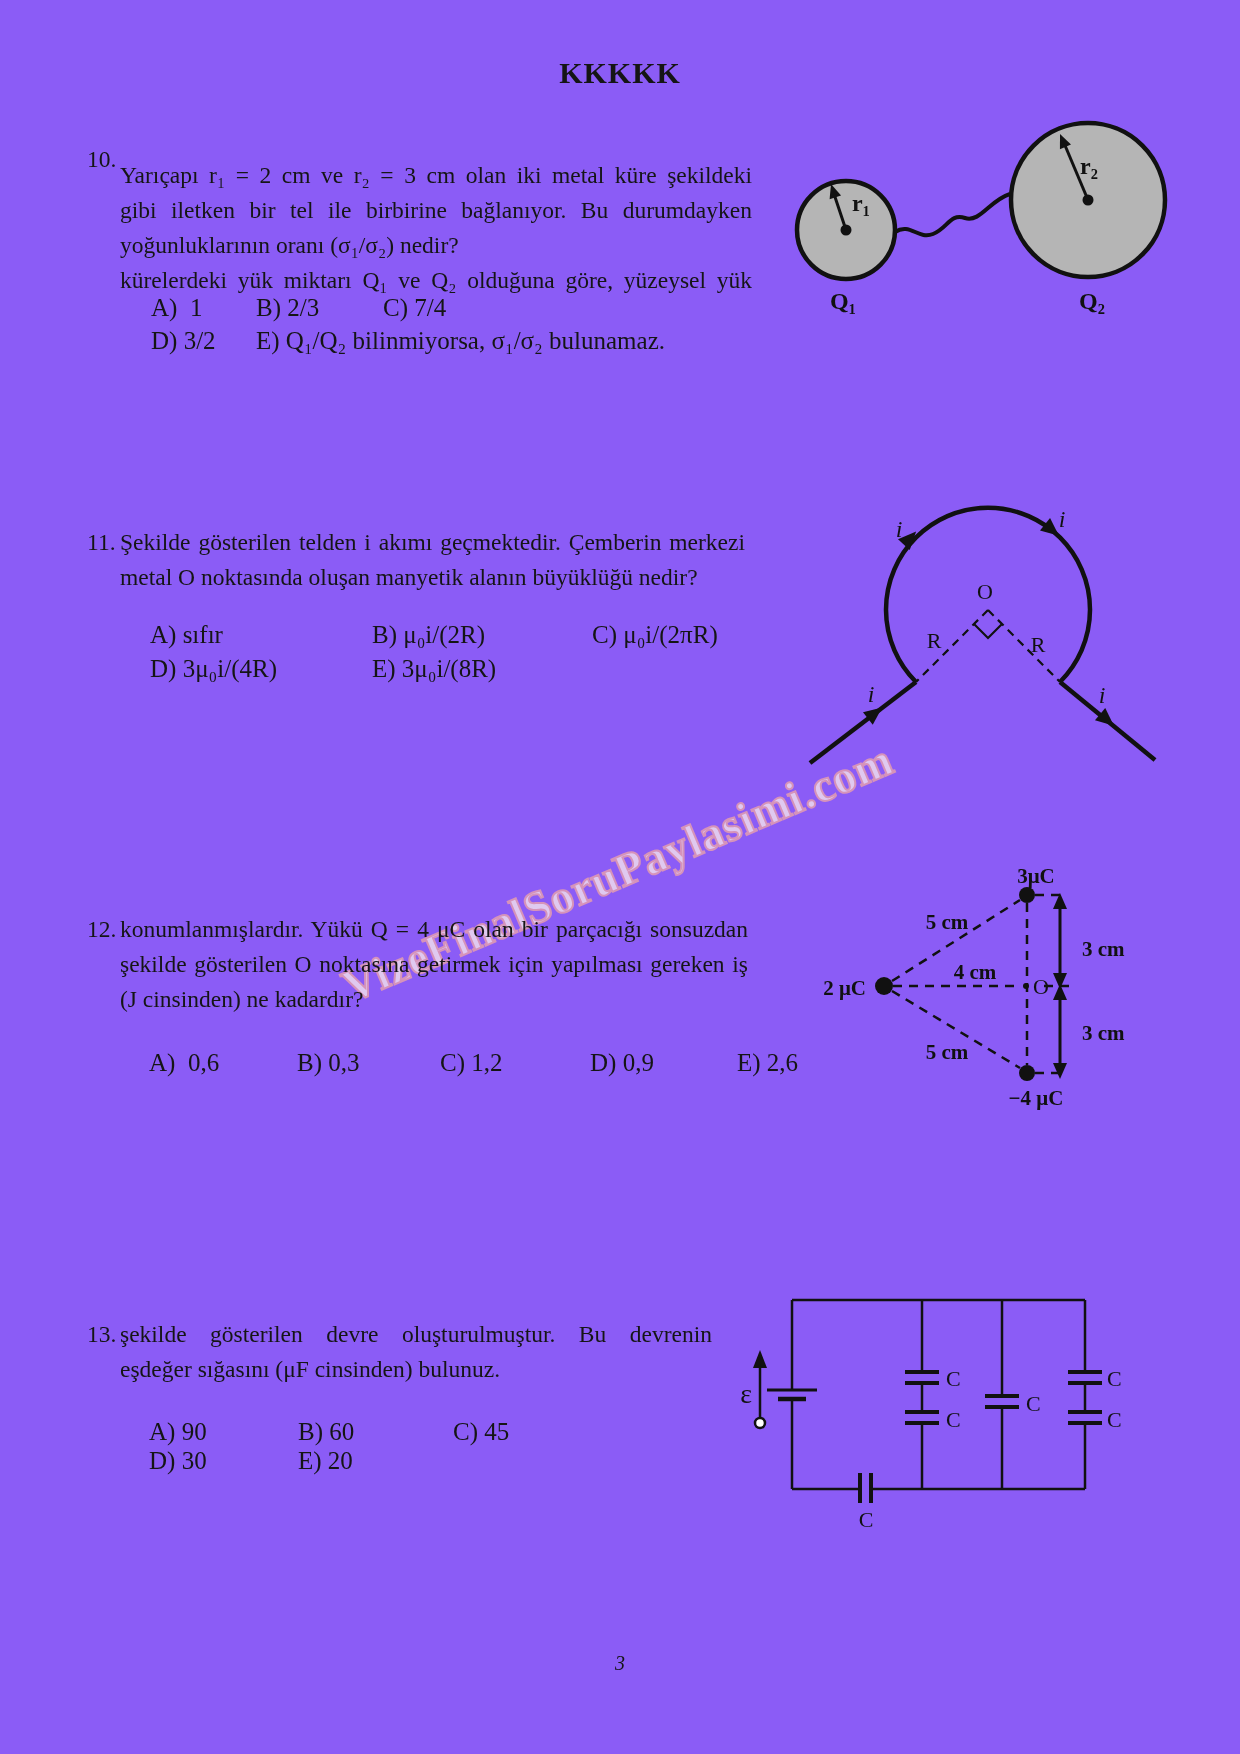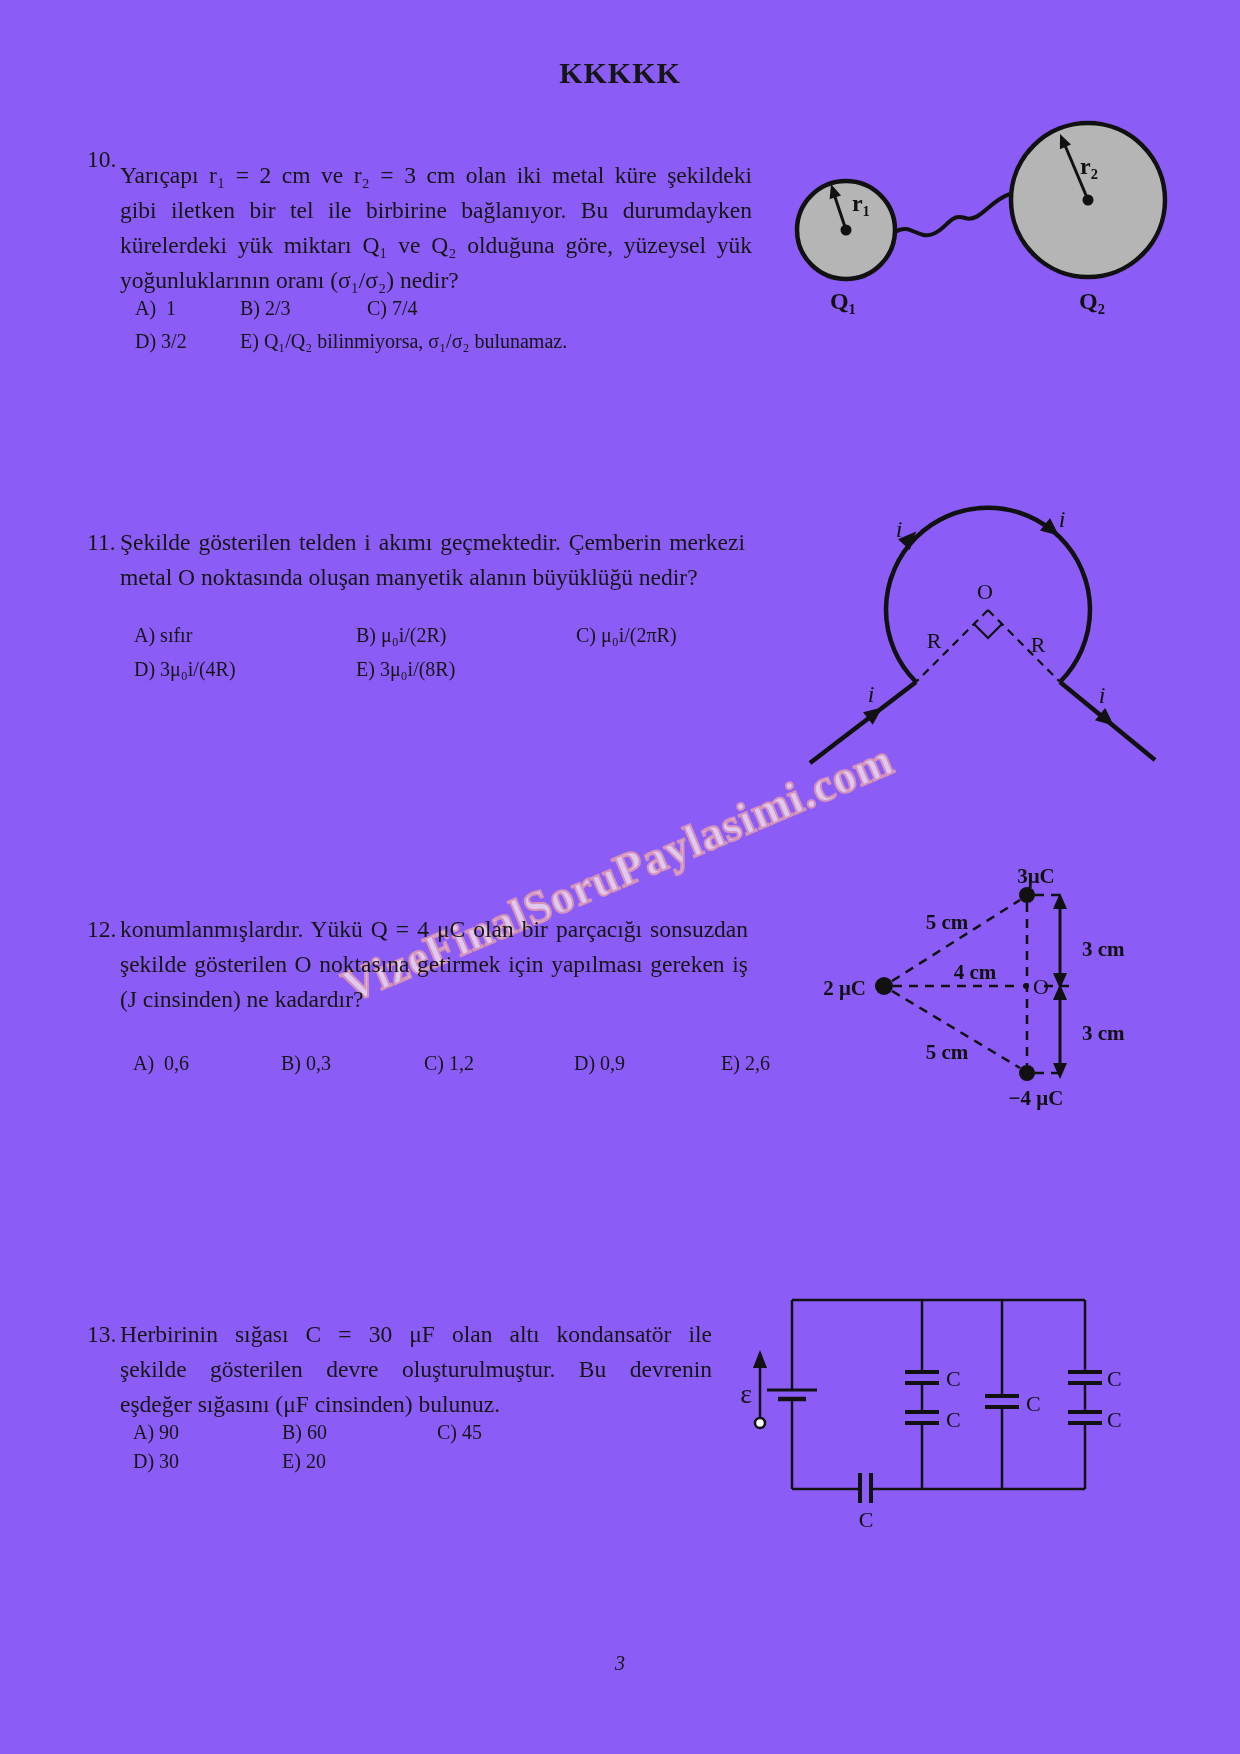--- a/index.html
+++ b/index.html
@@ -14,21 +14,21 @@
   }
   .qnum{
     position:absolute; left:87px; font-size:23.5px; line-height:35px; white-space:pre;
   }
   .qtext{
     position:absolute; left:120px; font-size:23.5px; line-height:35px;
   }
   .jline{ text-align:justify; text-align-last:justify; height:35px; overflow:visible; }
   .jline.last{ text-align-last:left; }
   .opt{
-    position:absolute; font-size:20px; line-height:28px; white-space:pre;
+    position:absolute; font-size:25px; line-height:28px; white-space:pre;margin-left:16px;
   }
   .watermark{
     position:absolute; left:345px; top:962px;
     transform:rotate(-23deg); transform-origin:0 50%;
     font-size:46px; font-weight:bold; letter-spacing:1px;
     color:#fdeeee; -webkit-text-stroke:2px #efa6a6;
     opacity:0.75; white-space:pre; pointer-events:none;
   }
   .pagenum{
     position:absolute; top:1652px; left:0; width:100%;
@@ -47,22 +47,22 @@
 <div class="page">
 
   <div class="header">KKKKK</div>
 
   <div class="watermark">VizeFinalSoruPaylasimi.com</div>
 
   <div class="qnum" style="top:142px">10.</div>
   <div class="qtext" style="top:158px; width:632px">
     <div class="jline">Yarıçapı r₁ = 2 cm ve r₂ = 3 cm olan iki metal küre şekildeki</div>
     <div class="jline">gibi iletken bir tel ile birbirine bağlanıyor. Bu durumdayken</div>
+    <div class="jline last">yoğunluklarının oranı (σ₁/σ₂) nedir?</div>
     <div class="jline">kürelerdeki yük miktarı Q₁ ve Q₂ olduğuna göre, yüzeysel yük</div>
-    <div class="jline last">yoğunluklarının oranı (σ₁/σ₂) nedir?</div>
   </div>
   <span class="opt" style="left:135px; top:294px">A)  1</span>
   <span class="opt" style="left:240px; top:294px">B) 2/3</span>
   <span class="opt" style="left:367px; top:294px">C) 7/4</span>
   <span class="opt" style="left:135px; top:327px">D) 3/2</span>
   <span class="opt" style="left:240px; top:327px">E) Q₁/Q₂ bilinmiyorsa, σ₁/σ₂ bulunamaz.</span>
 
   <svg style="left:700px; top:95px" width="490" height="225" viewBox="700 95 490 225">
     <circle cx="846" cy="230" r="49" fill="#b5b5b5" stroke="#111" stroke-width="4.5"></circle>
     <circle cx="1088" cy="200" r="77" fill="#b5b5b5" stroke="#111" stroke-width="4.5"></circle>
@@ -146,21 +146,20 @@
     <text class="figplain" x="1033" y="994">O</text>
     <text class="figlabel" x="947" y="929" text-anchor="middle">5 cm</text>
     <text class="figlabel" x="975" y="979" text-anchor="middle">4 cm</text>
     <text class="figlabel" x="947" y="1059" text-anchor="middle">5 cm</text>
     <text class="figlabel" x="1082" y="956">3 cm</text>
     <text class="figlabel" x="1082" y="1040">3 cm</text>
   </svg>
 
   <div class="qnum" style="top:1317px">13.</div>
   <div class="qtext" style="top:1317px; width:592px">
-    <div class="jline">Herbirinin sığası C = 30 μF olan altı kondansatör ile</div>
     <div class="jline">şekilde gösterilen devre oluşturulmuştur. Bu devrenin</div>
     <div class="jline last">eşdeğer sığasını (μF cinsinden) bulunuz.</div>
   </div>
   <span class="opt" style="left:133px; top:1418px">A) 90</span>
   <span class="opt" style="left:282px; top:1418px">B) 60</span>
   <span class="opt" style="left:437px; top:1418px">C) 45</span>
   <span class="opt" style="left:133px; top:1447px">D) 30</span>
   <span class="opt" style="left:282px; top:1447px">E) 20</span>
 
   <svg style="left:725px; top:1290px" width="420" height="250" viewBox="725 1290 420 250">

